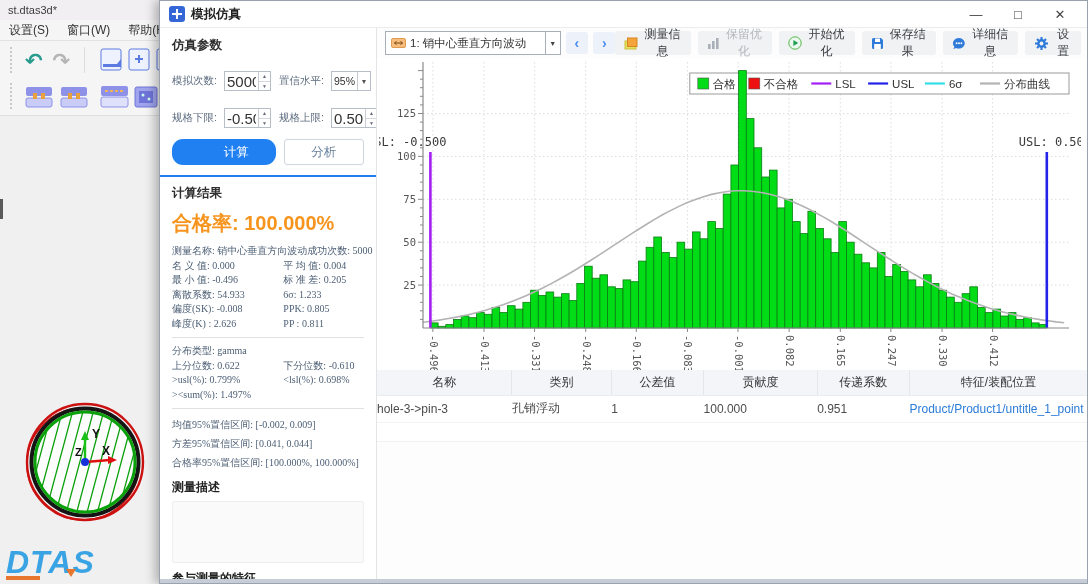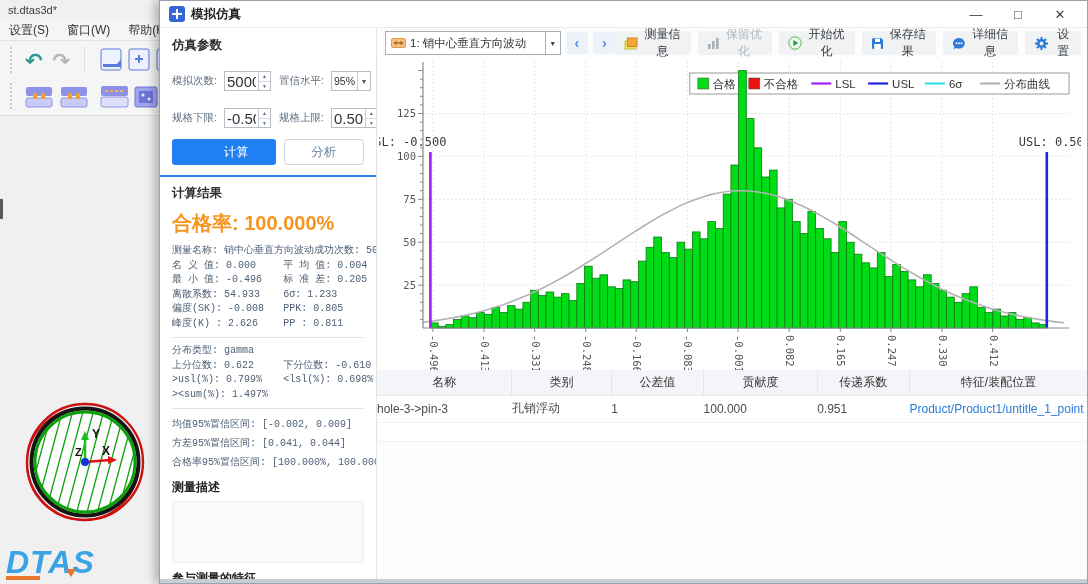--- a/index.html
+++ b/index.html
@@ -1,18 +1,18 @@
 <!DOCTYPE html>
 <html><head>
 <meta charset="utf-8">
 <style>
   * { margin:0; padding:0; box-sizing:border-box; }
   html,body { width:1088px; height:584px; overflow:hidden; }
   body { font-family:"Liberation Sans","DejaVu Sans",sans-serif; background:#f0f0f0; position:relative; }
-  .mono { font-family:Liberation Mono, monospace; }
+  .mono { font-family:Liberation Serif, serif; }
 
   
   #bg-app { position:absolute; inset:0; background:#f0f0f0; }
   #bg-titlebar { position:absolute; left:0; top:0; width:100%; height:20px; background:#f1eff1; font-size:11px; color:#3c3c3c; line-height:20px; padding-left:8px; }
   #bg-menubar { position:absolute; left:0; top:20px; width:100%; height:20px; background:#f6f5f6; font-size:12px; color:#333; line-height:20px; }
   #bg-menubar span { display:inline-block; padding:0 9px; }
   #bg-toolbar { position:absolute; left:0; top:40px; width:160px; height:76px; background:#f6f5f6; border-top:1px solid #e2e2e2; border-bottom:1px solid #dedede; overflow:hidden; }
   .tb-row { position:absolute; left:10px; height:34px; display:flex; align-items:center; gap:10px; }
   .tb-grip { width:3px; height:26px; border-left:2px dotted #c9c9c9; margin-right:2px; }
   .tb-sep { width:1px; height:26px; background:#ddd; margin:0 4px; }
@@ -36,21 +36,21 @@
   .param-lbl { font-size:10.5px; color:#5f6e81; width:52px; flex:none; }
   .spinbox { display:flex; border:1px solid #b8bec8; height:20px; background:#fff; width:47px; }
   .spinbox input { border:none; width:33px; font-size:15px; color:#333; padding:0 2px; outline:none; font-family:inherit; }
   .spin-btns { width:12px; border-left:1px solid #c7ccd4; display:flex; flex-direction:column; }
   .spin-btns i { flex:1; font-size:5px; color:#667; font-style:normal; display:flex; align-items:center; justify-content:center; }
   .spin-btns i:first-child { border-bottom:1px solid #d4d8de; }
   .selbox { display:flex; border:1px solid #b8bec8; height:20px; background:#fff; width:47px; }
   .selbox b { flex:1; font-weight:normal; font-size:10.5px; color:#333; padding:3px 2px; }
   .selbox i { width:13px; border-left:1px solid #c7ccd4; font-style:normal; font-size:7px; color:#555; display:flex; align-items:center; justify-content:center; }
   #calc-row { display:flex; gap:8px; margin:11px 0 10px 0; }
-  #calc-btn { flex:1; height:26px; background:#2080f2; color:#fff; font-size:12.5px; border:none; border-radius:3px;padding-left:25px; }
+  #calc-btn { flex:1; height:26px; background:#2080f2; color:#fff; font-size:12.5px; border:none; border-radius:11px;padding-left:25px; }
   #analyze-btn { flex:1; height:26px; background:#fff; color:#67809c; font-size:12.5px; border:1px solid #cfd6df; border-radius:3px; }
   .blue-divider { height:2px; background:#1f7ff0; margin:0 -12px 8px -12px; }
   .gray-divider { height:1px; background:#e1e1e1; margin:6px 0; }
   #pass-rate { font-size:20px; font-weight:bold; color:#f7941d; margin:2px 0 7px 0; letter-spacing:0; }
   .stat-row { display:flex; white-space:nowrap; font-size:10px; color:#4e6076; line-height:14.5px; }
   .stat-row .c1 { flex:0 0 58%; }
   .stat-row .c2 { flex:1; }
   .iv-row { font-size:10px; color:#4e6076; line-height:19px; white-space:nowrap; }
   .desc-title { font-size:12px; font-weight:bold; color:#222; margin:7px 0 5px 0; }
   .desc-box { background:#fafafa; border:1px solid #efefef; border-radius:2px; }

